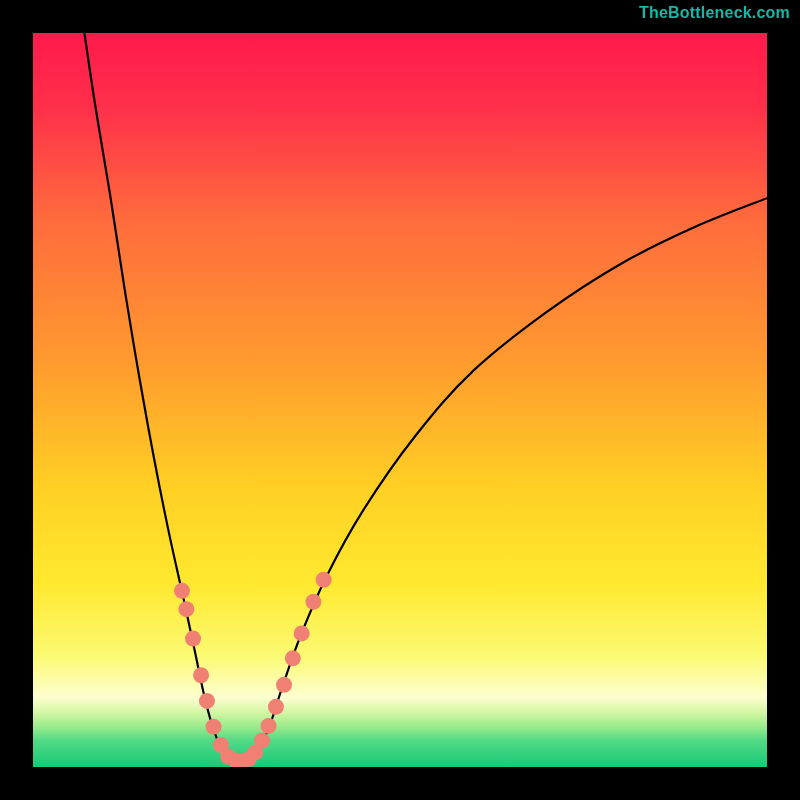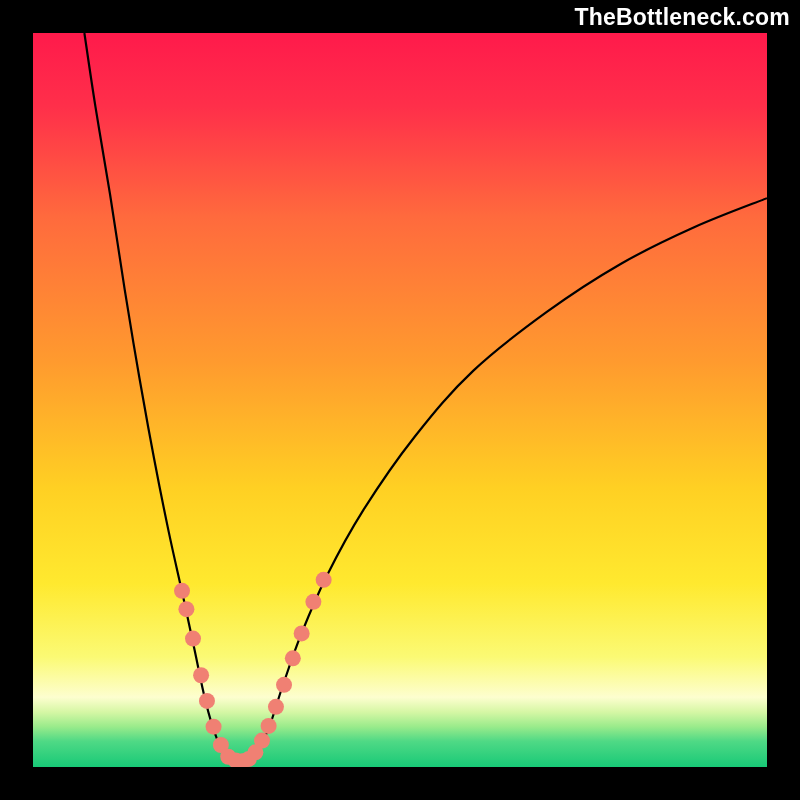--- a/index.html
+++ b/index.html
@@ -14,22 +14,22 @@
   .outer {
     position: relative;
     width: 800px;
     height: 800px;
     background: #000;
   }
   .watermark {
     position: absolute;
     top: 4px;
     right: 10px;
-    color: #ffffff;
-    font-size: 23px;
+    color: #14b8a6;
+    font-size: 16px;
     font-weight: 600;
     letter-spacing: 0.2px;
     user-select: none;
     z-index: 20;
   }
   .plot-area {
     position: absolute;
     left: 33px;
     top: 33px;
     width: 734px;

